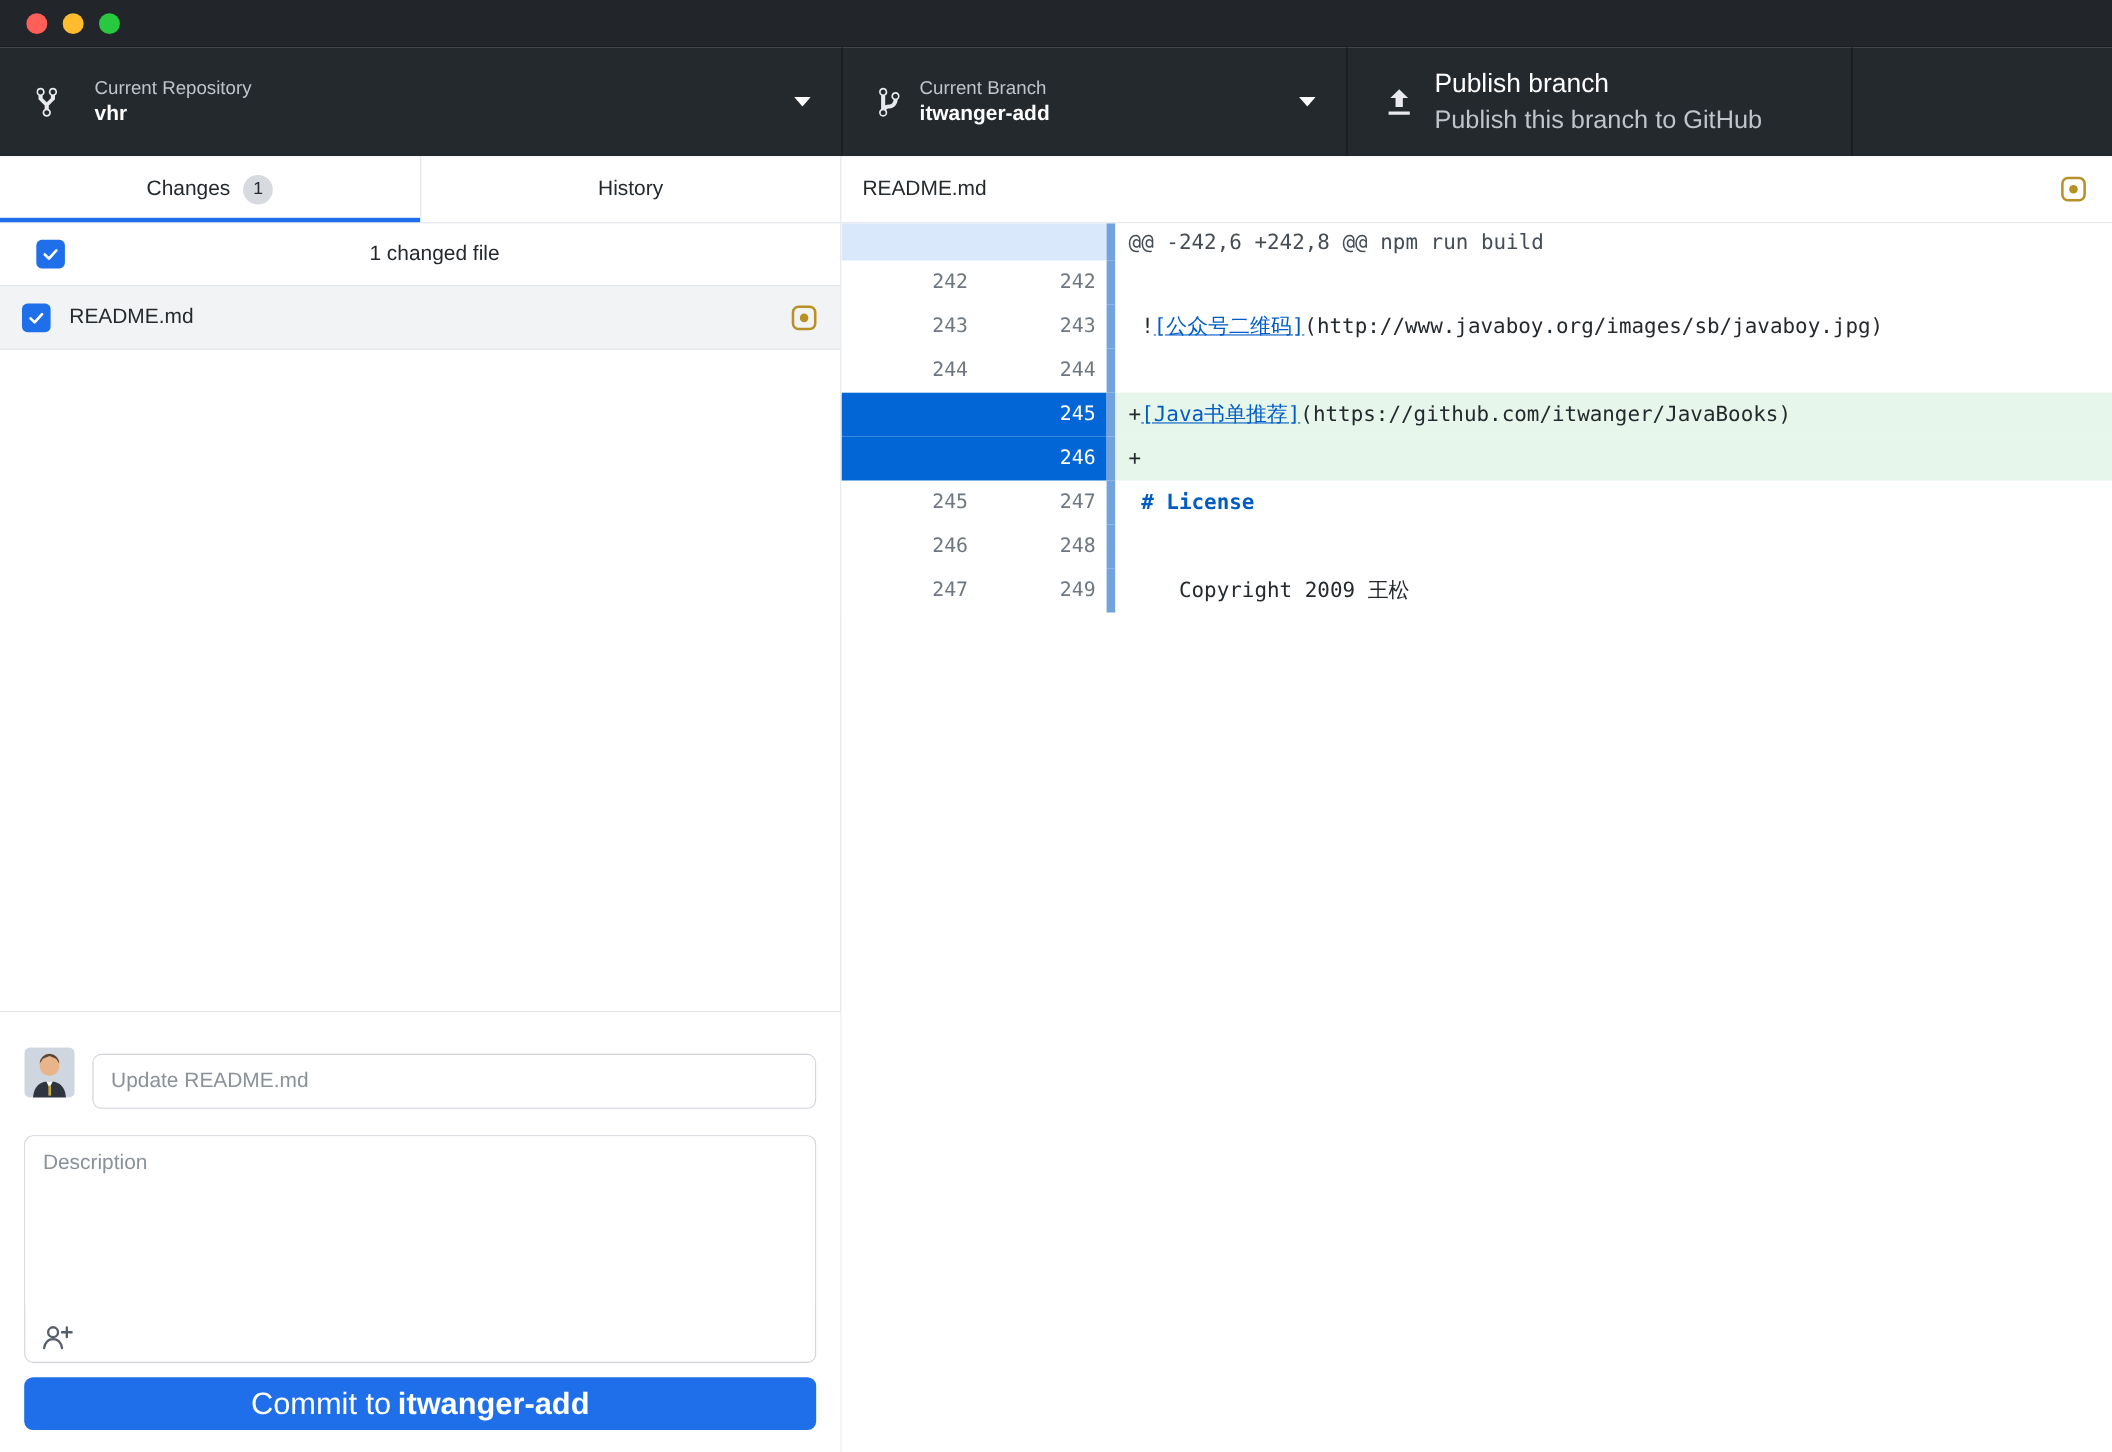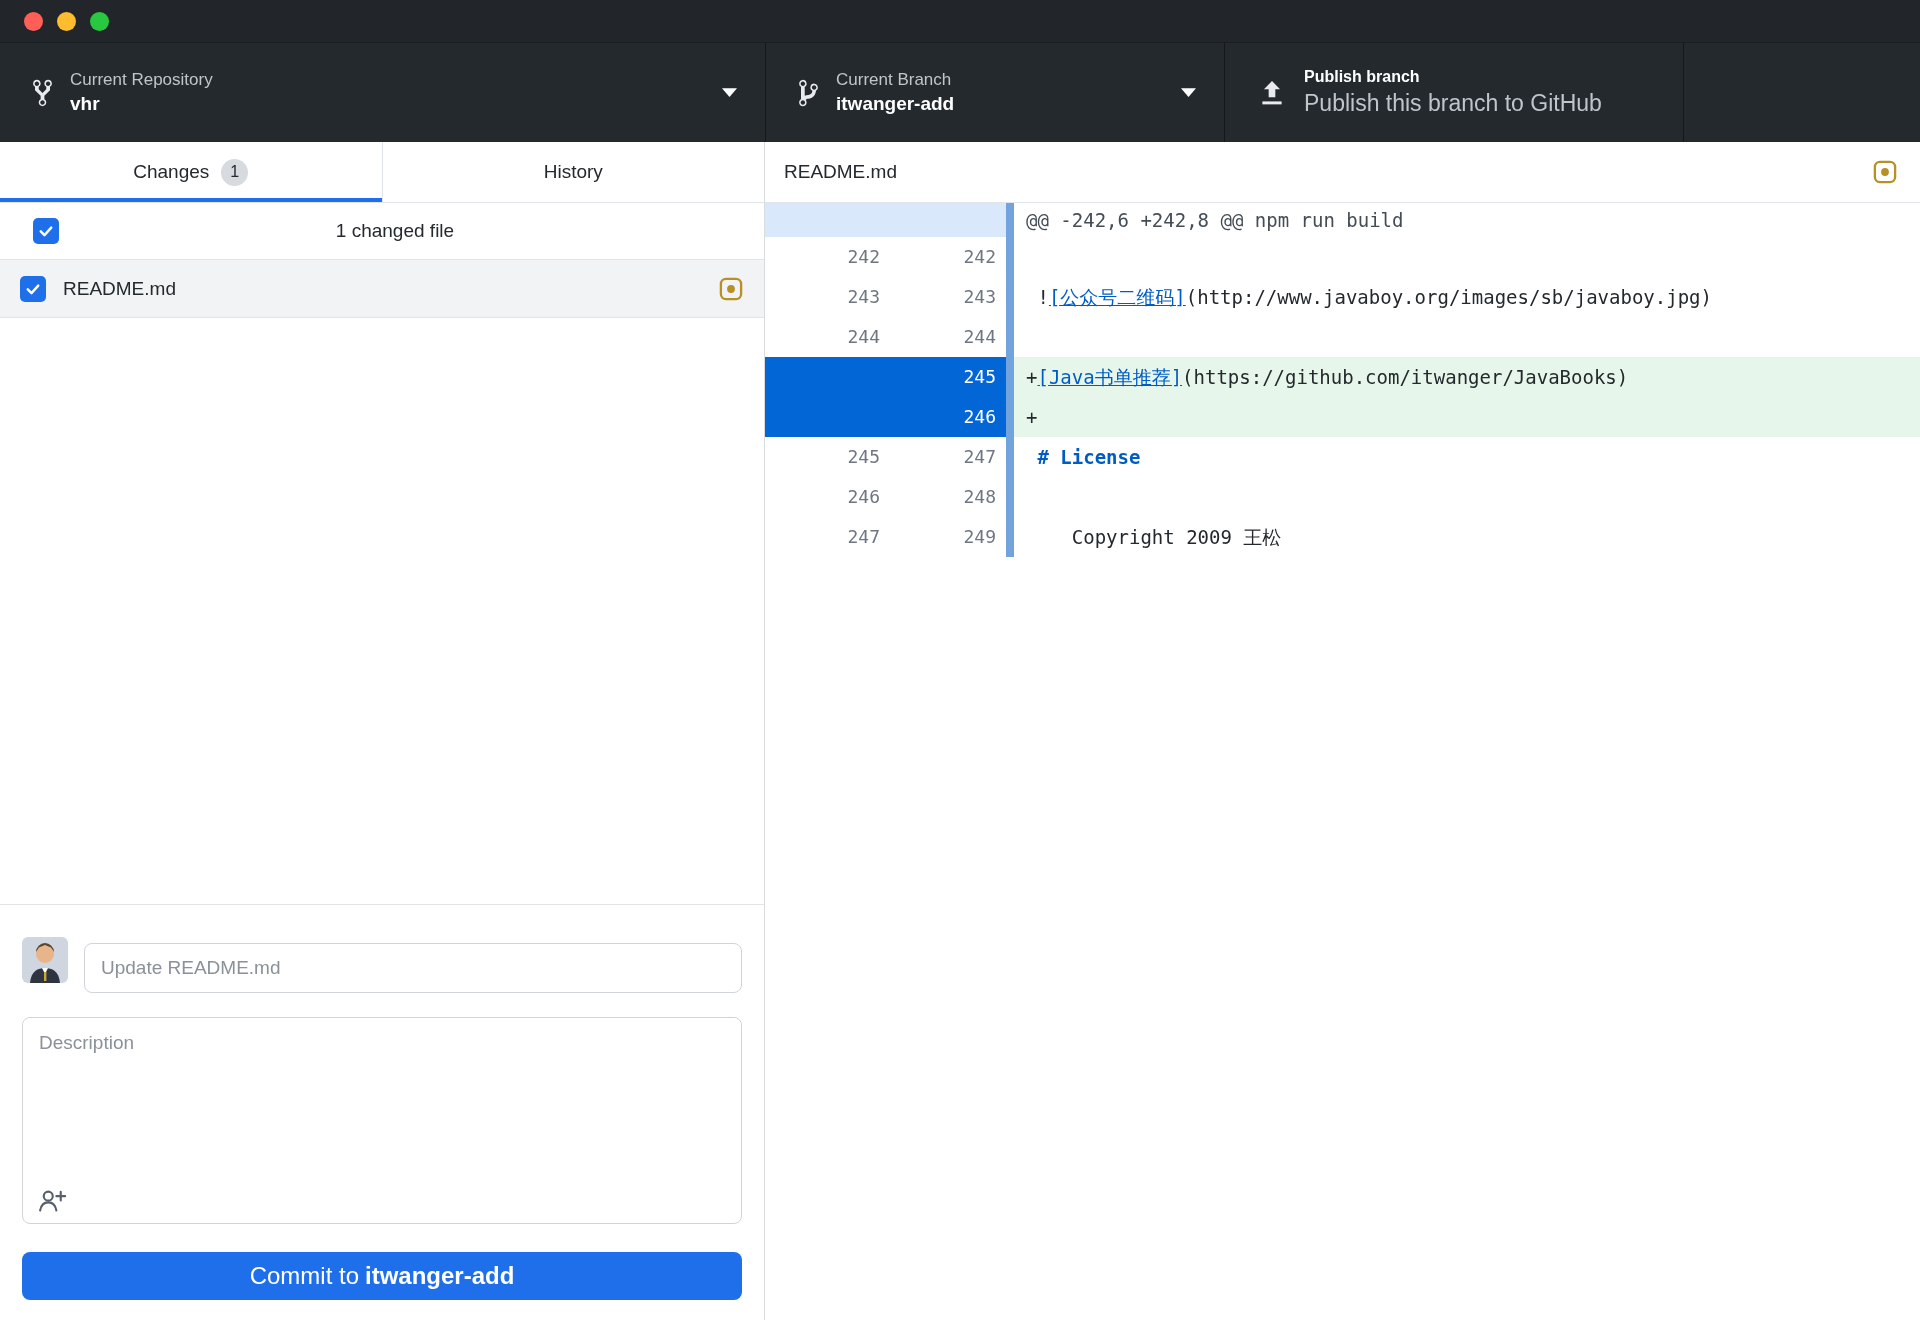--- a/index.html
+++ b/index.html
@@ -21,28 +21,28 @@
   .titlebar{height:43px;background:#22262a;display:flex;align-items:center;
     padding-left:24px;flex:none;border-bottom:1px solid #1a1d21;}
   .tl{width:19px;height:19px;border-radius:50%;margin-right:14px;display:inline-block;}
   .tl.red{background:var(--traffic-red,#ff5f57);}
   .tl.yellow{background:var(--traffic-yellow,#febc2e);}
   .tl.green{background:var(--traffic-green,#28c840);}
 
   
   .toolbar{height:99px;background:var(--toolbar-dark);display:flex;flex:none;color:#fff;}
   .tb-section{display:flex;align-items:center;padding:0 28px 0 33px;cursor:default;}
-  .tb-section.repo{width:765px;}
+  .tb-section.repo{width:765px;gap:16px;}
   .tb-section.branch{width:459px;border-left:1px solid #15181b;}
   .tb-section.publish{width:460px;border-left:1px solid #15181b;border-right:1px solid #15181b;}
   .tb-icon{flex:none;margin-right:18px;display:flex;align-items:center;color:#e8eaed;}
   .tb-text{display:flex;flex-direction:column;}
   .tb-label{font-size:17px;color:#bfc5cb;line-height:1.25;}
   .tb-value{font-size:19px;font-weight:bold;color:#fff;margin-top:3px;line-height:1.2;}
-  .pub-title{font-size:16px;font-weight:bold;line-height:1.25;}
+  .pub-title{font-size:24px;font-weight:normal;line-height:1.25;}
   .pub-sub{font-size:23px;color:#bfc5cb;margin-top:3px;line-height:1.2;}
   .chevron{margin-left:auto;display:flex;align-items:center;}
 
   
   .main{flex:1;display:flex;min-height:0;}
   .sidebar{width:765px;flex:none;display:flex;flex-direction:column;
     border-right:1px solid #d9dcdf;background:#fff;}
   .diff-pane{flex:1;display:flex;flex-direction:column;background:#fff;min-width:0;}
 
   
@@ -74,22 +74,22 @@
   .avatar{width:46px;height:46px;border-radius:6px;overflow:hidden;flex:none;display:block;}
   .summary-input{flex:1;margin-left:16px;height:50px;border:1px solid #d0d4d9;border-radius:8px;
     font-size:19px;padding:0 16px;font-family:"Liberation Sans",sans-serif;color:#24292e;outline:none;margin-top:16px;}
   .summary-input::placeholder{color:#8a9199;}
   .desc-box{position:relative;margin-top:24px;height:207px;border:1px solid #d0d4d9;border-radius:8px;
     background:#fff;}
   .desc-box textarea{width:100%;height:160px;border:none;resize:none;outline:none;border-radius:8px;
     padding:14px 16px;font-size:19px;font-family:"Liberation Sans",sans-serif;color:#24292e;}
   .desc-box textarea::placeholder{color:#8a9199;}
   .coauthor{position:absolute;left:14px;bottom:10px;display:inline-flex;cursor:pointer;}
-  .commit-btn{margin-top:28px;width:100%;height:48px;border:none;border-radius:8px;
-    background:var(--accent-blue);color:#fff;font-size:24px;cursor:pointer;
+  .commit-btn{margin-top:13px;width:100%;height:48px;border:none;border-radius:8px;
+    background:var(--accent-blue);color:#fff;font-size:28px;cursor:pointer;
     font-family:"Liberation Sans",sans-serif;display:flex;align-items:center;justify-content:center;}
   .commit-btn strong{font-weight:bold;margin-left:6px;}
 
   
   .diff-header{height:61px;display:flex;align-items:center;padding:0 22px 0 19px;
     border-bottom:1px solid #e1e4e8;font-size:19px;flex:none;}
   .diff-header .mod-icon{margin-left:auto;}
   #diff-body{font-family:"DejaVu Sans Mono",monospace;font-size:19px;overflow:hidden;}
   .diff-row{display:flex;align-items:stretch;}
   .diff-row .num{width:125px;flex:none;text-align:right;padding-right:10px;color:#6e7781;

